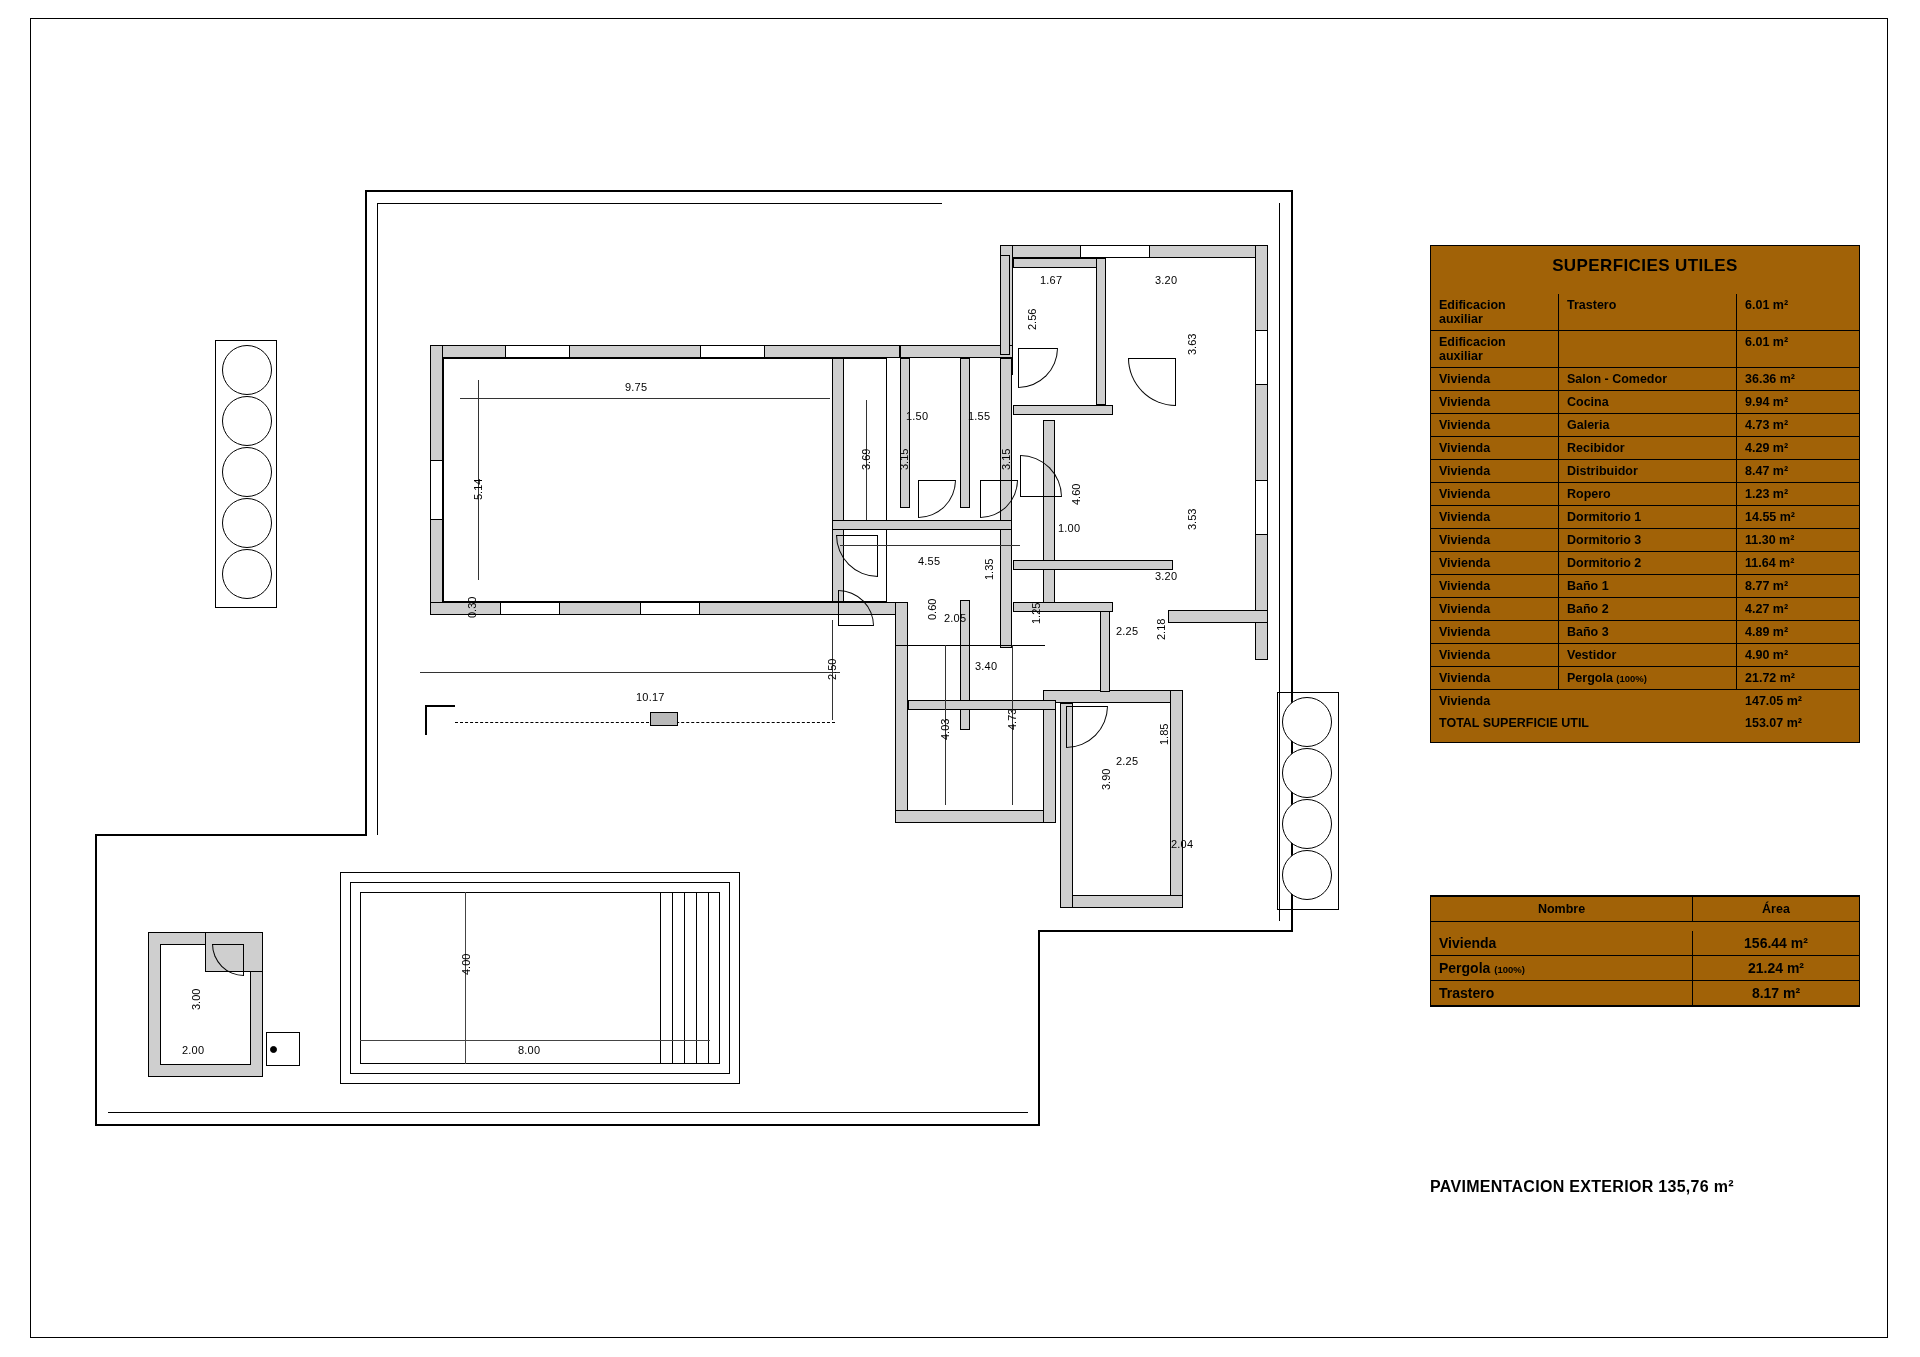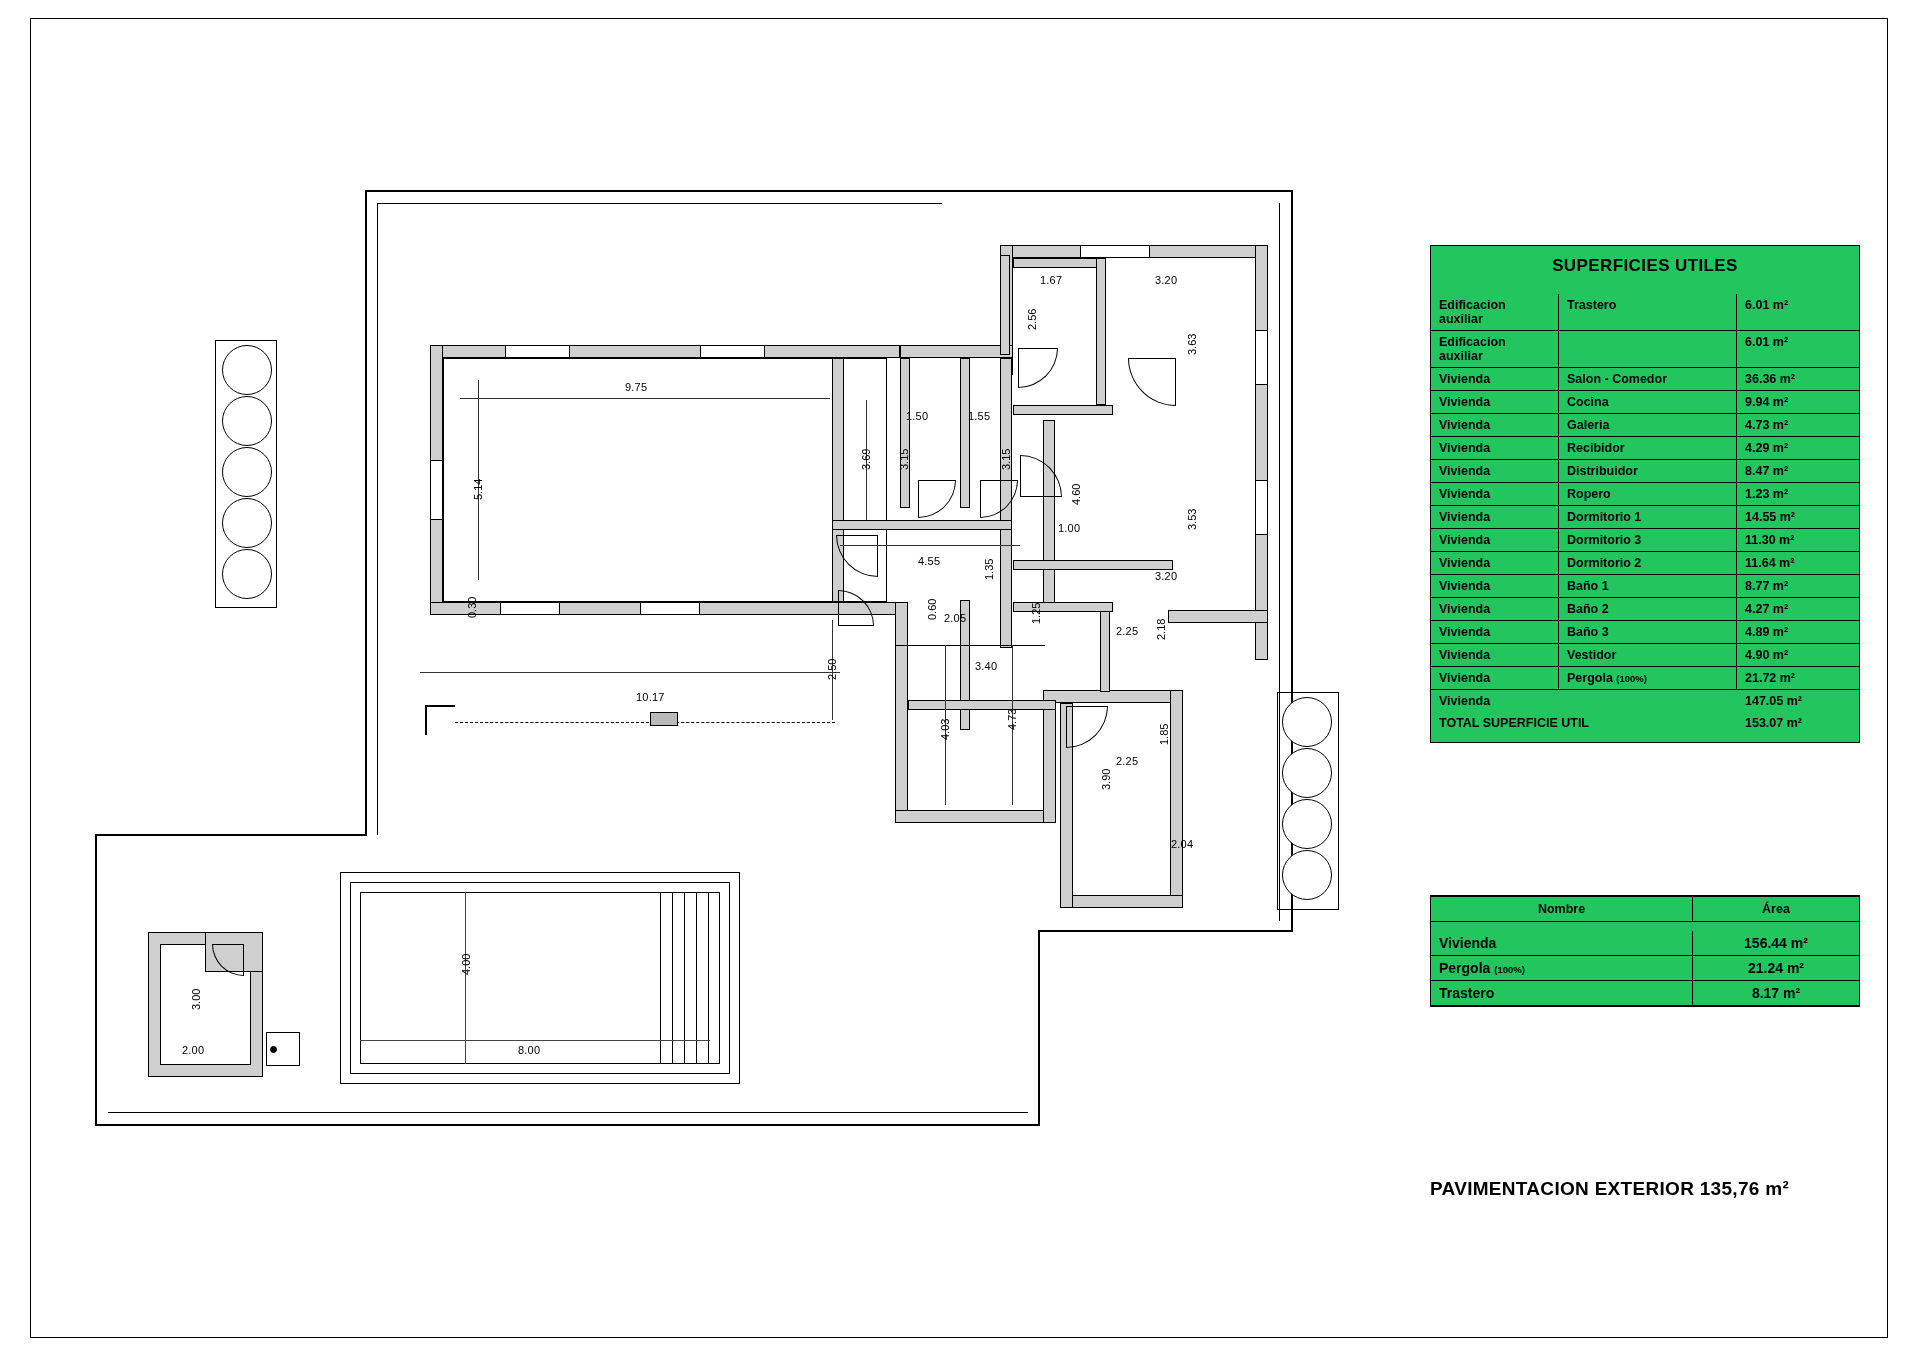--- a/index.html
+++ b/index.html
@@ -16,41 +16,41 @@
   .lnv{width:1px;}
   .dim{position:absolute;font-size:11px;letter-spacing:.2px;color:#000;white-space:nowrap;}
   .dimv{position:absolute;font-size:11px;color:#000;white-space:nowrap;transform-origin:left top;transform:rotate(-90deg);}
   .dimline{position:absolute;background:#333;height:1px;}
   .dimlinev{position:absolute;background:#333;width:1px;}
   .circ{position:absolute;border:1.2px solid #000;border-radius:50%;background:#fff;}
   .door{position:absolute;border:1px solid #000;border-radius:0 0 0 100%;background:transparent;}
   .dash{position:absolute;border-top:1.4px dashed #000;}
 
   
-  .tbl{position:absolute;border:1.2px solid #000;background:#22c55e;box-sizing:border-box;}
+  .tbl{position:absolute;border:1.2px solid #000;background:#a16207;box-sizing:border-box;}
   .tbl .ttl{font-weight:bold;font-size:17px;text-align:center;padding:10px 0 9px;letter-spacing:.4px;}
   .tbl .hdrow{display:flex;border-top:1.2px solid #000;border-bottom:1.2px solid #000;font-size:12.5px;font-weight:bold;}
   .tbl .hdrow div{padding:5px 8px;box-sizing:border-box;}
   .rowline{display:flex;font-size:12.5px;border-bottom:1px solid #000;}
   .rowline div{padding:4px 8px;box-sizing:border-box;font-weight:bold;}
   .c1{width:128px;border-right:1.2px solid #000;}
   .c2{width:178px;border-right:1.2px solid #000;}
   .c3{width:122px;text-align:left;}
   .sub{font-size:9.5px;font-weight:bold;}
   .totrow{display:flex;font-size:12.5px;}
   .totrow div{padding:4px 8px;box-sizing:border-box;}
   .tot-l{width:306px;font-weight:bold;}
   .tot-r{width:122px;font-weight:bold;}
 
   .tbl2 .h1{width:262px;border-right:1.2px solid #000;text-align:center;}
   .tbl2 .h2{width:166px;text-align:center;}
   .tbl2 .r1{width:262px;border-right:1.2px solid #000;}
   .tbl2 .r2{width:166px;text-align:center;}
 
-  .pav{position:absolute;font-size:19px;font-weight:bold;letter-spacing:.3px;}
+  .pav{position:absolute;font-size:16px;font-weight:bold;letter-spacing:.3px;}
 </style>
 </head>
 <body>
 
 <div id="sheet">
   <div class="frame"></div>
 
   <div class="ln lnh" style="left:365px;top:190px;width:585px;height:2px;"></div>
   <div class="ln lnv" style="left:365px;top:190px;width:2px;height:88px;"></div>
   <div class="ln lnh" style="left:365px;top:276px;width:0px;height:2px;"></div>

